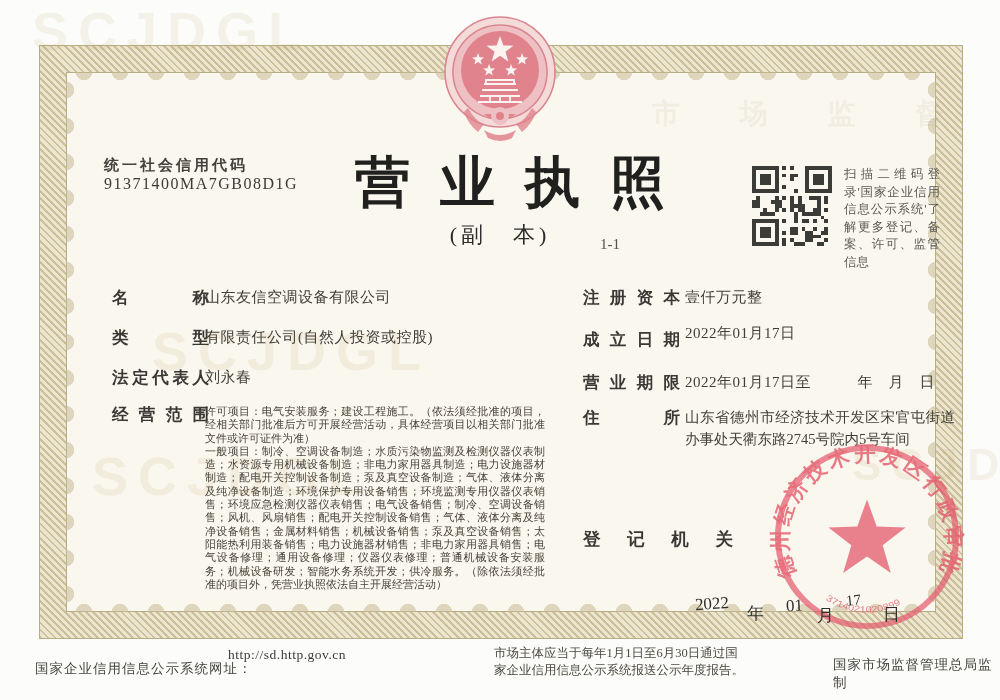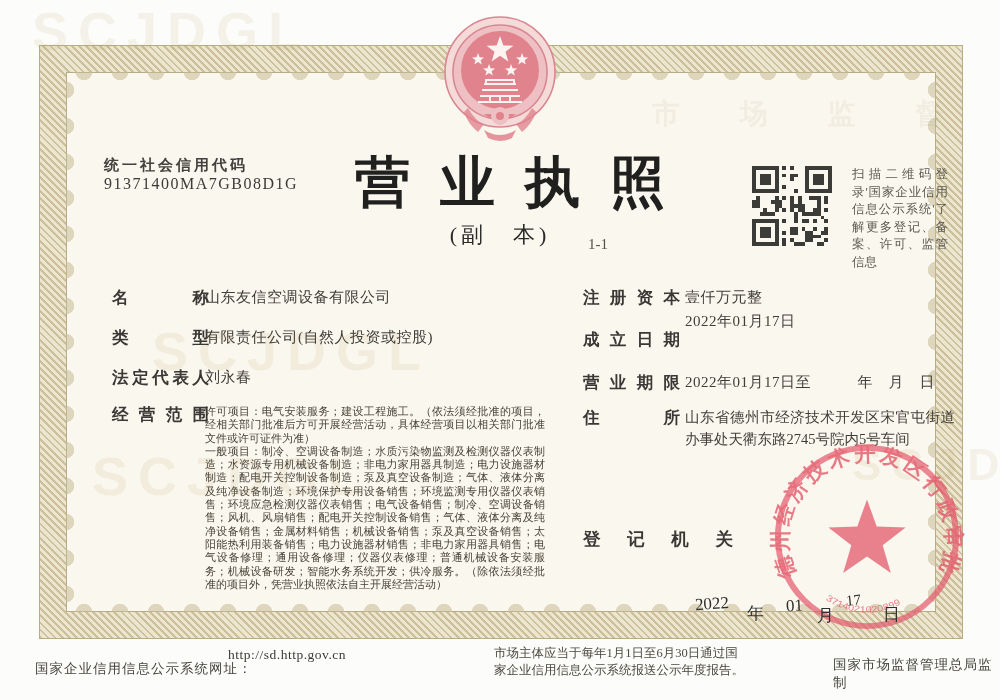--- a/index.html
+++ b/index.html
@@ -48,23 +48,23 @@
   .emblem{position:absolute;left:50%;top:12px;transform:translateX(-50%);z-index:3;}
 
   
   .credit{position:absolute;left:104px;top:156px;}
   .credit .lbl{font-weight:bold;font-size:15px;letter-spacing:3px;color:#43413c;}
   .credit .code{font-size:16px;letter-spacing:1.5px;color:#3a3a38;}
   .title{position:absolute;left:0;right:0;top:146px;text-align:center;
     font-weight:bold;font-size:55px;letter-spacing:30px;text-indent:30px;color:#20201e;z-index:2;padding-left:20px;}
   .subtitle{position:absolute;left:0;right:0;top:220px;text-align:center;
     font-size:22px;letter-spacing:4px;color:#2b2b29;}
-  .copynum{position:absolute;left:588px;top:236px;font-size:15px;color:#55524c;}
-
-  .qrwrap{position:absolute;left:752px;top:166px;display:flex;gap:20px;z-index:2;}
+  .copynum{position:absolute;left:600px;top:236px;font-size:15px;color:#55524c;}
+
+  .qrwrap{position:absolute;left:752px;top:166px;display:flex;gap:12px;z-index:2;}
   .qr{width:80px;height:80px;}
   .qrcap{width:96px;font-size:12.5px;line-height:17.5px;color:#5c5a50;text-align:justify;}
 
   
   .flabel{position:absolute;width:97px;font-weight:bold;font-size:16.5px;color:#3a3834;
     text-align:justify;text-align-last:justify;}
   .fvalue{position:absolute;font-size:15px;color:#413e38;letter-spacing:.5px;}
   .scope{position:absolute;left:205px;top:405px;width:340px;font-size:11px;line-height:13.3px;
     color:#474338;text-align:justify;}
   .scope p{margin:0;}
@@ -263,21 +263,21 @@
 <div class="flabel" style="left:112px;top:404px">经营范围</div>
 <div class="scope serif">
   <p>许可项目：电气安装服务；建设工程施工。（依法须经批准的项目，经相关部门批准后方可开展经营活动，具体经营项目以相关部门批准文件或许可证件为准）</p>
   <p>一般项目：制冷、空调设备制造；水质污染物监测及检测仪器仪表制造；水资源专用机械设备制造；非电力家用器具制造；电力设施器材制造；配电开关控制设备制造；泵及真空设备制造；气体、液体分离及纯净设备制造；环境保护专用设备销售；环境监测专用仪器仪表销售；环境应急检测仪器仪表销售；电气设备销售；制冷、空调设备销售；风机、风扇销售；配电开关控制设备销售；气体、液体分离及纯净设备销售；金属材料销售；机械设备销售；泵及真空设备销售；太阳能热利用装备销售；电力设施器材销售；非电力家用器具销售；电气设备修理；通用设备修理；仪器仪表修理；普通机械设备安装服务；机械设备研发；智能水务系统开发；供冷服务。（除依法须经批准的项目外，凭营业执照依法自主开展经营活动）</p>
 </div>
 
 <div class="flabel" style="left:583px;top:287px">注册资本</div>
 <div class="fvalue serif" style="left:685px;top:288px">壹仟万元整</div>
 
 <div class="flabel" style="left:583px;top:329px">成立日期</div>
-<div class="fvalue serif" style="left:685px;top:312px">2022年01月17日</div>
+<div class="fvalue serif" style="left:685px;top:324px">2022年01月17日</div>
 
 <div class="flabel" style="left:583px;top:372px">营业期限</div>
 <div class="fvalue serif" style="left:685px;top:373px">2022年01月17日至　　　年　月　日</div>
 
 <div class="flabel" style="left:583px;top:407px">住所</div>
 <div class="addr serif">山东省德州市经济技术开发区宋官屯街道办事处天衢东路2745号院内5号车间</div>
 
 <div class="authority">登记机关</div>
 
 <svg class="seal" width="198" height="198" viewBox="0 0 200 200">

